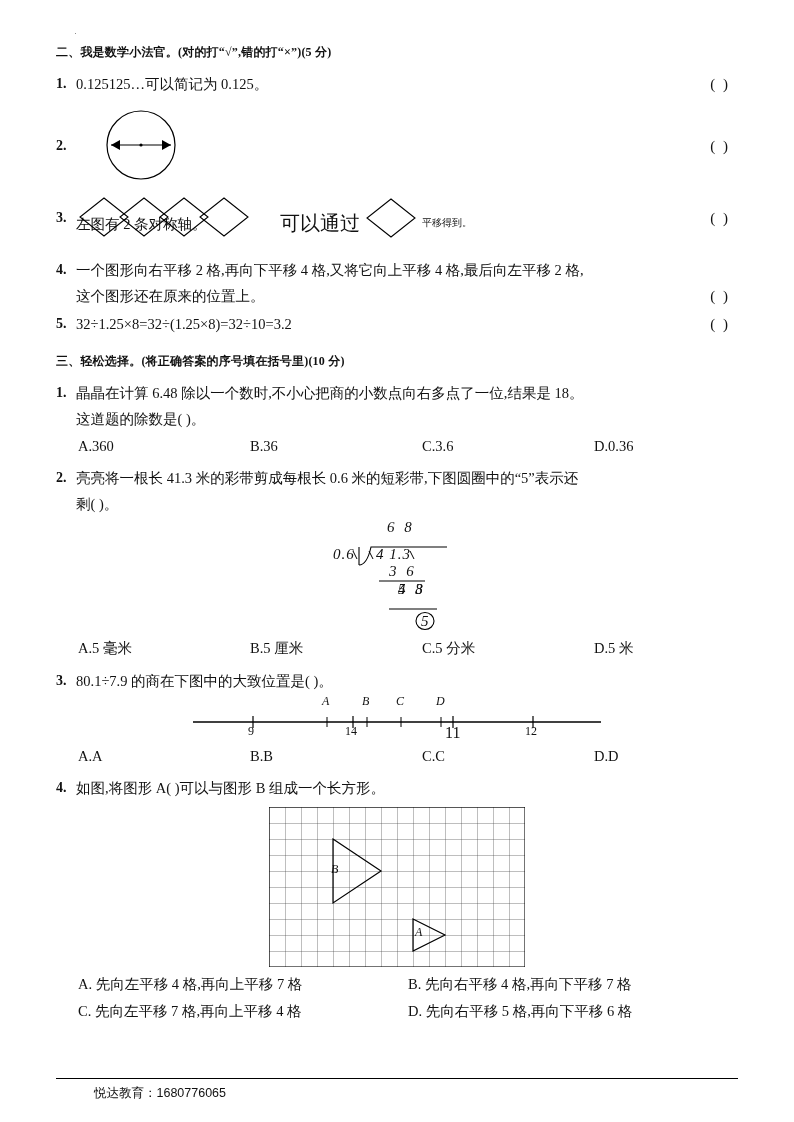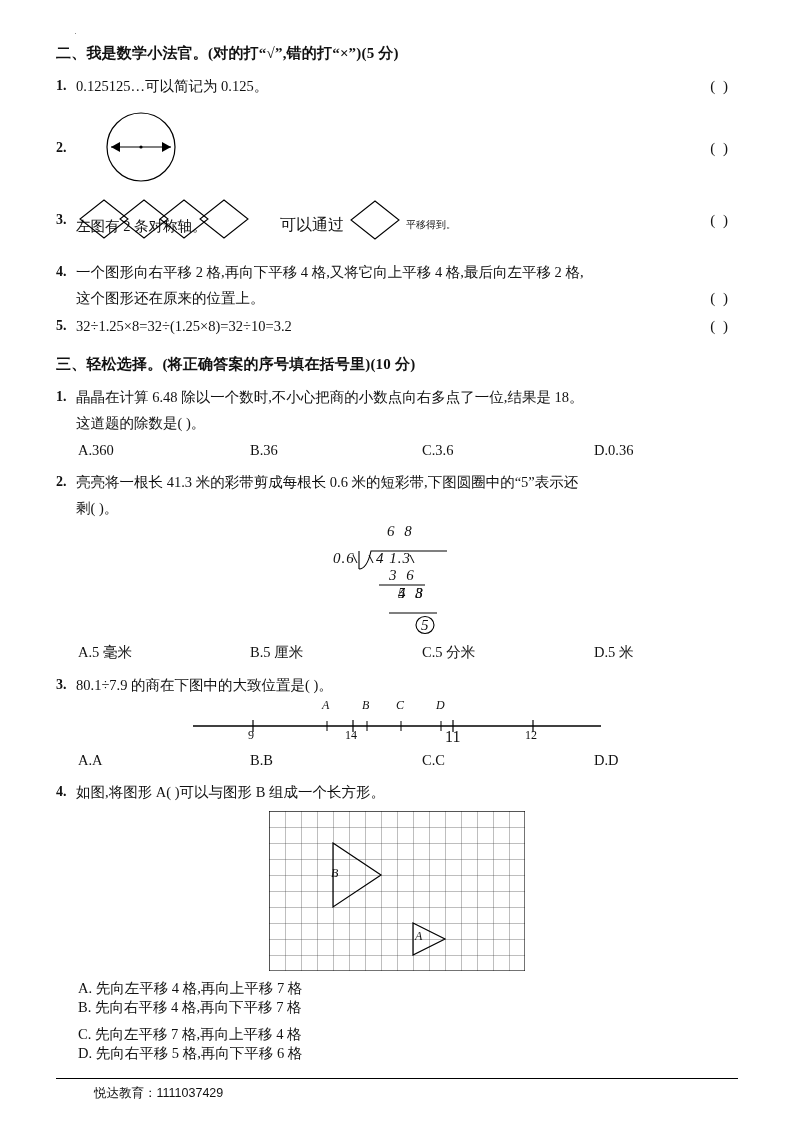--- a/index.html
+++ b/index.html
@@ -25,21 +25,21 @@
   }
   .corner-mark {
     position: absolute;
     left: 74px;
     top: 28px;
     font-size: 9px;
     color: #555;
   }
   .section-title {
     font-weight: bold;
-    font-size: 15px;
+    font-size: 12px;
     letter-spacing: 0.2px;
     margin-top: 6px;
     margin-bottom: 10px;
   }
   .q {
     position: relative;
     font-size: 14.5px;
     line-height: 26px;
     margin: 0 0 8px 0;
     padding-left: 20px;
@@ -72,21 +72,20 @@
   .choices > div {
     width: 160px;
   }
   .choices.wide > div {
     width: 175px;
   }
   .choices2 {
     display: flex;
     font-size: 14.5px;
     margin: 8px 0 6px 22px;
-    flex-direction: column;
   }
   .choices2 > div {
     width: 330px;
   }
   .center {
     display: flex;
     justify-content: center;
   }
   .footer {
     position: absolute;
@@ -145,21 +144,21 @@
     <span class="qnum" style="top:14px;">3.</span>
     <div class="figrow" style="position:absolute; left:20px; top:2px;">
       <span>
         <svg width="200" height="46" viewBox="0 0 200 46">
           <polygon points="28,4 52,23 28,42 4,23" fill="none" stroke="#000" stroke-width="1.1"></polygon>
           <polygon points="68,4 92,23 68,42 44,23" fill="none" stroke="#000" stroke-width="1.1"></polygon>
           <polygon points="108,4 132,23 108,42 84,23" fill="none" stroke="#000" stroke-width="1.1"></polygon>
           <polygon points="148,4 172,23 148,42 124,23" fill="none" stroke="#000" stroke-width="1.1"></polygon>
         </svg>
       </span>
-      <span style="font-size:16px; padding-top:12px;">可以通过</span>
+      <span style="font-size:20px; padding-top:12px;">可以通过</span>
       <span style="padding-top:2px;">
         <svg width="54" height="46" viewBox="0 0 54 46">
           <polygon points="27,4 51,23 27,42 3,23" fill="none" stroke="#000" stroke-width="1.1"></polygon>
         </svg>
       </span>
       <span style="font-size:10px; padding-top:12px;">平移得到。</span>
     </div>
     <span class="paren" style="right:8px; top:14px;">(        )</span>
   </div>
 
@@ -293,15 +292,15 @@
 
   <div class="choices2">
     <div>A. 先向左平移 4 格,再向上平移 7 格</div>
     <div>B. 先向右平移 4 格,再向下平移 7 格</div>
   </div>
   <div class="choices2">
     <div>C. 先向左平移 7 格,再向上平移 4 格</div>
     <div>D. 先向右平移 5 格,再向下平移 6 格</div>
   </div>
 
-  <div class="footer">悦达教育：1111037429</div>
+  <div class="footer">悦达教育：1680776065</div>
 
 </div>
 
 </body></html>

